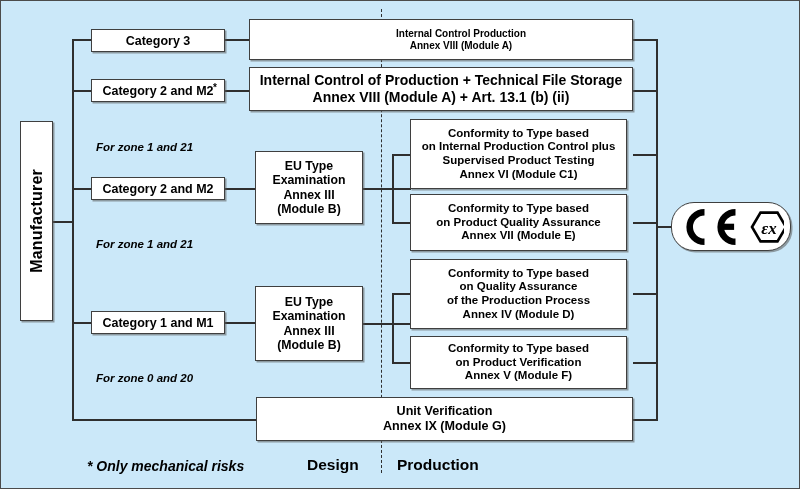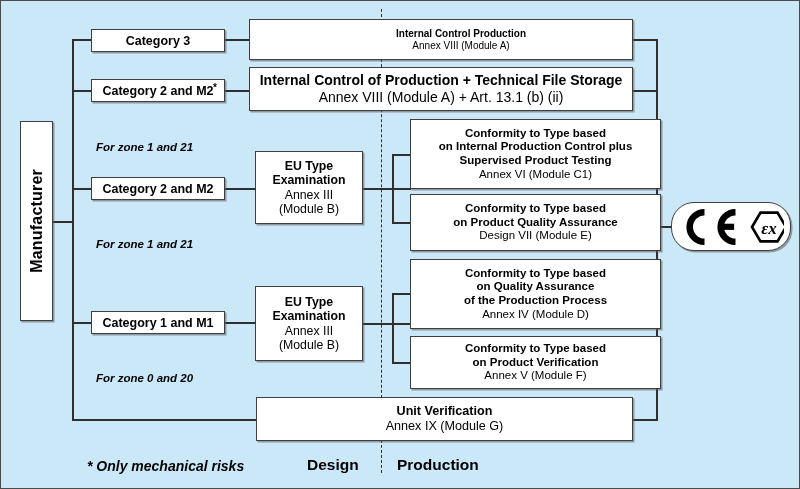--- a/index.html
+++ b/index.html
@@ -28,21 +28,21 @@
     flex-direction: column;
     align-items: center;
     justify-content: center;
     text-align: center;
     color: #000000;
     box-shadow: 1.5px 1.5px 0 rgba(90,90,90,.55);
     z-index: 3;
   }
   .box .ln  { display: block; line-height: 1.18; }
   .box .b   { font-weight: bold; }
-  .box .n   { font-weight: normal; }
+  .box .n   { font-weight: bold; }
 
   
   #manufacturer {
     left: 19px; top: 120px; width: 33px; height: 200px;
     font-weight: bold;
     font-size: 16px;
     letter-spacing: .2px;
   }
   #manufacturer .vert {
     writing-mode: vertical-rl;
@@ -84,21 +84,21 @@
     font-size: 12.3px;
   }
   #eutype1 { top: 150px; height: 73px; }
   #eutype2 { top: 285px; height: 75px; }
 
   
   #icp       { left: 248px; top: 18px;  width: 384px; height: 41px; font-size: 10px; padding-left: 40px; }
   #icpt      { left: 248px; top: 66px;  width: 384px; height: 44px; font-size: 14px; }
   #unitver   { left: 255px; top: 396px; width: 377px; height: 44px; font-size: 12.6px; }
 
-  .conf { left: 409px; width: 251px; font-size: 11.5px; }
+  .conf { left: 409px; width: 217px; font-size: 11.5px; }
   #conf1 { top: 118px; height: 70px; }
   #conf2 { top: 193px; height: 57px; }
   #conf3 { top: 258px; height: 70px; }
   #conf4 { top: 335px; height: 53px; }
 
   
   #cemark {
     left: 670px; top: 201px; width: 120px; height: 49px;
     flex-direction: row; gap: 5px; border-radius: 23px;
   }
@@ -238,21 +238,21 @@
   <div class="box conf" id="conf1">
     <span class="ln b">Conformity to Type based</span>
     <span class="ln b">on Internal Production Control plus</span>
     <span class="ln b">Supervised Product Testing</span>
     <span class="ln n">Annex  VI (Module C1)</span>
   </div>
 
   <div class="box conf" id="conf2">
     <span class="ln b">Conformity to Type based</span>
     <span class="ln b">on Product Quality Assurance</span>
-    <span class="ln n">Design  VII (Module E)</span>
+    <span class="ln n">Annex  VII (Module E)</span>
   </div>
 
   <div class="box conf" id="conf3">
     <span class="ln b">Conformity to Type based</span>
     <span class="ln b">on Quality Assurance</span>
     <span class="ln b">of the Production Process</span>
     <span class="ln n">Annex  IV (Module D)</span>
   </div>
 
   <div class="box conf" id="conf4">

